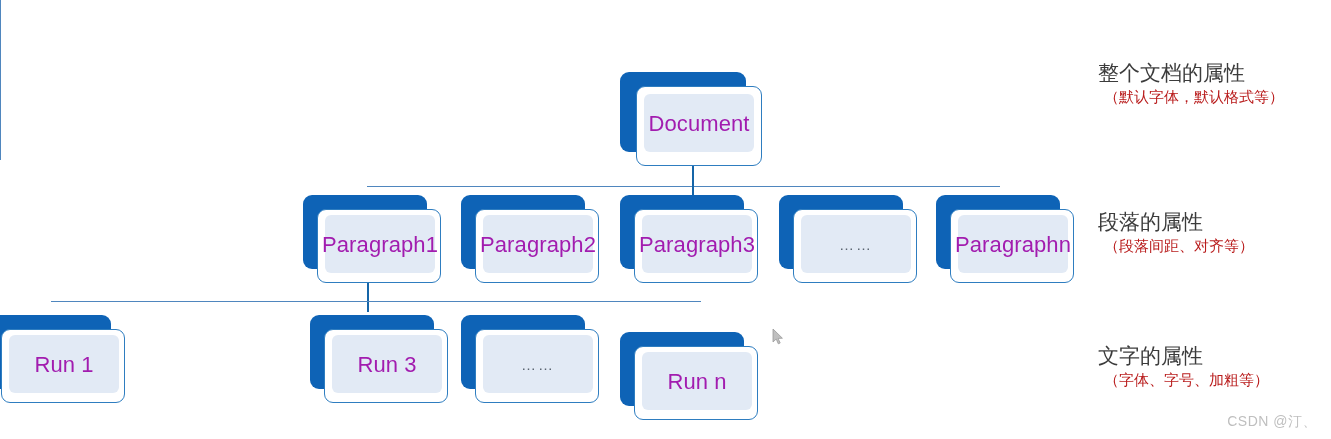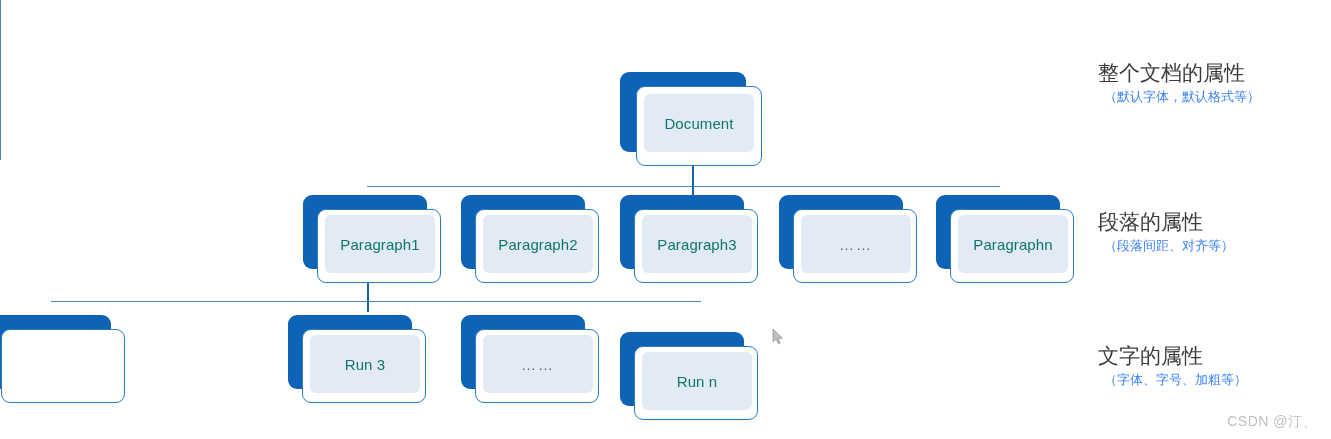--- a/index.html
+++ b/index.html
@@ -58,22 +58,22 @@
     left: 22px;
     top: 20px;
     width: 110px;
     height: 58px;
     background: #E2EAF5;
     border-radius: 6px;
     display: flex;
     align-items: center;
     justify-content: center;
     text-align: center;
-    color: #0f766e;
-    font-size: 15px;
+    color: #a21caf;
+    font-size: 22px;
     line-height: 23px;
     letter-spacing: 0.1px;
     box-sizing: border-box;
     padding: 0 3px;
   }
   .node .inner.dots {
     font-size: 15px;
     letter-spacing: 2px;
     color: #5A6470;
   }
@@ -88,25 +88,25 @@
     position: absolute;
     color: #3C3C3C;
   }
   .annot .ttl {
     font-size: 21px;
     line-height: 26px;
     white-space: nowrap;
     margin-left: 8px;
   }
   .annot .sub {
-    font-size: 13px;
+    font-size: 15px;
     line-height: 22px;
     white-space: nowrap;
     padding-left: 14px;
-    color: #3b82f6;
+    color: #b91c1c;
   }
 
   
   .watermark {
     position: absolute;
     right: 14px;
     bottom: 8px;
     font-size: 14px;
     color: #BFBFBF;
     letter-spacing: 0.5px;
@@ -188,24 +188,25 @@
     <div class="inner">
       <span>Paragraph</span>
         <br>
       <span>n</span>
     </div>
   </div>
 
   <div class="node" style="left:-13px; top:315px; width:138px; height:88px;">
     <div class="shadow"></div>
     <div class="card"></div>
-  </div>
-
-
-  <div class="node" style="left:288px; top:315px; width:138px; height:88px;">
+    <div class="inner">Run 1</div>
+  </div>
+
+
+  <div class="node" style="left:310px; top:315px; width:138px; height:88px;">
     <div class="shadow"></div>
     <div class="card"></div>
     <div class="inner">Run 3</div>
   </div>
 
   <div class="node" style="left:461px; top:315px; width:138px; height:88px;">
     <div class="shadow"></div>
     <div class="card"></div>
     <div class="inner dots">……</div>
   </div>

